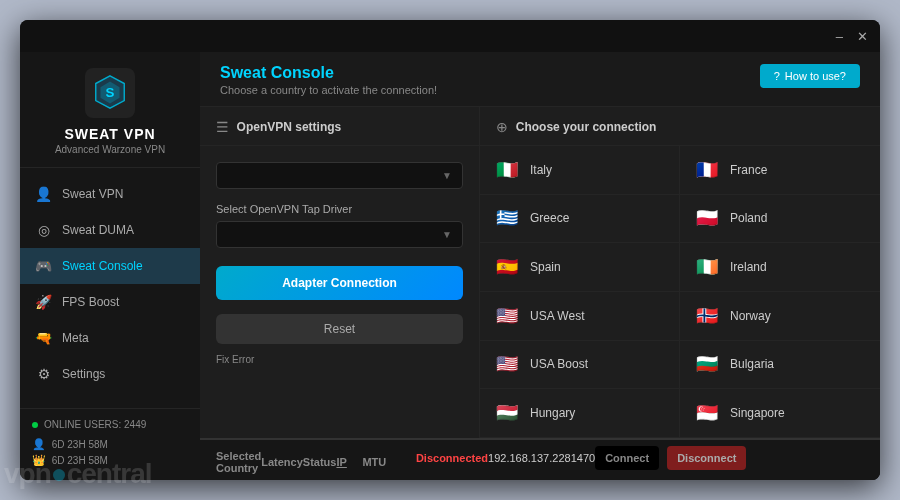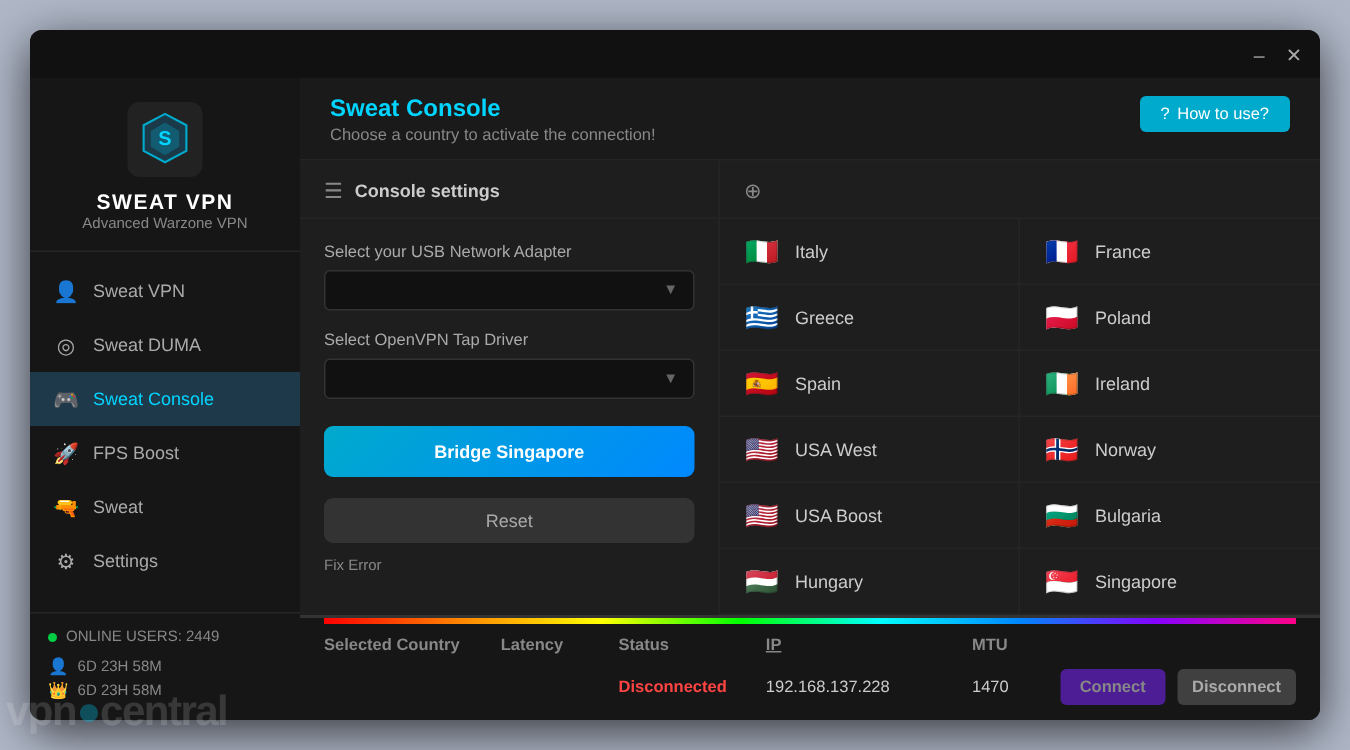--- a/index.html
+++ b/index.html
@@ -302,21 +302,21 @@
       font-size: 18px;
       width: 24px;
       text-align: center;
     }
     
     .status-bar {
       background: #161616;
       border-top: 2px solid #333;
       padding: 0 16px;
       display: flex;
-      flex-direction: column;
+      flex-direction: row;
       flex-shrink: 0;
     }
     .status-header {
       display: flex;
       align-items: center;
       padding: 8px 0 4px;
       gap: 0;
     }
     .status-col {
       flex: 1;
@@ -354,25 +354,25 @@
     .action-btn {
       flex: 1;
       padding: 6px 10px;
       border: none;
       border-radius: 4px;
       font-size: 11px;
       cursor: pointer;
       font-weight: 600;
     }
     .btn-connect {
-      background: #4c1d95;
+      background: #000000;
       color: #888;
     }
     .btn-disconnect {
-      background: #404040;
+      background: #7f1d1d;
       color: #aaa;
     }
     
     .rainbow-bar {
       height: 4px;
       background: linear-gradient(90deg, #ff0000, #ff8800, #ffff00, #00ff00, #00ffff, #0088ff, #8800ff, #ff0088);
       flex-shrink: 0;
     }
     
     .watermark {
@@ -425,21 +425,21 @@
         <div class="nav-item active">
           <span class="nav-icon">🎮</span>
           <span>Sweat Console</span>
         </div>
         <div class="nav-item">
           <span class="nav-icon">🚀</span>
           <span>FPS Boost</span>
         </div>
         <div class="nav-item">
           <span class="nav-icon">🔫</span>
-          <span>Sweat</span>
+          <span>Meta</span>
         </div>
         <div class="nav-item">
           <span class="nav-icon">⚙</span>
           <span>Settings</span>
         </div>
       </div>
 
       <div class="sidebar-footer">
         <div class="online-users">
           <span class="online-dot"></span>
@@ -467,46 +467,46 @@
           <span>?</span>
           <span>How to use?</span>
         </button>
       </div>
 
       <div class="panels">
 
         <div class="left-panel">
           <div class="panel-header">
             <span style="color:#888; font-size:14px;">☰</span>
-            <span class="panel-title">Console settings</span>
+            <span class="panel-title">OpenVPN settings</span>
           </div>
           <div class="panel-body">
             <div>
-              <div class="field-label">Select your USB Network Adapter</div>
               <div class="select-box">
                 <span></span>
                 <span class="chevron">▼</span>
               </div>
             </div>
             <div>
               <div class="field-label">Select OpenVPN Tap Driver</div>
               <div class="select-box">
                 <span></span>
                 <span class="chevron">▼</span>
               </div>
             </div>
-            <button class="btn-bridge">Bridge Singapore</button>
+            <button class="btn-bridge">Adapter Connection</button>
             <button class="btn-reset">Reset</button>
             <div class="fix-error">Fix Error</div>
           </div>
         </div>
 
         <div class="right-panel">
           <div class="connection-header">
             <span style="color:#888; font-size:14px;">⊕</span>
+            <span class="panel-title">Choose your connection</span>
           </div>
           <div class="country-grid">
 
           <div class="country-row">
                 <span class="flag">🇮🇹</span>
                 <span>Italy</span>
               </div>
               <div class="country-row">
                 <span class="flag">🇫🇷</span>
                 <span>France</span>

